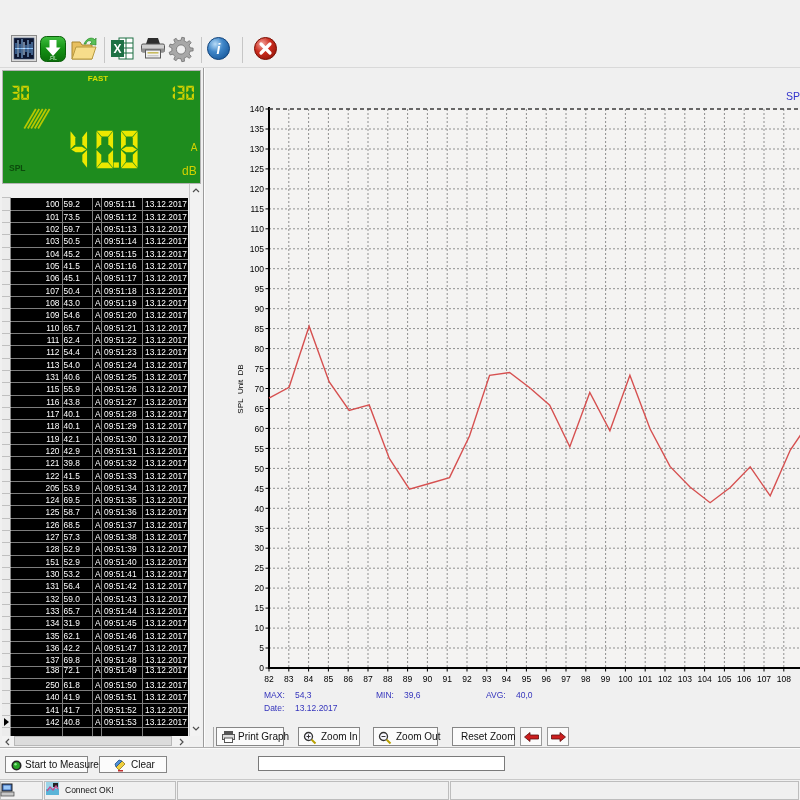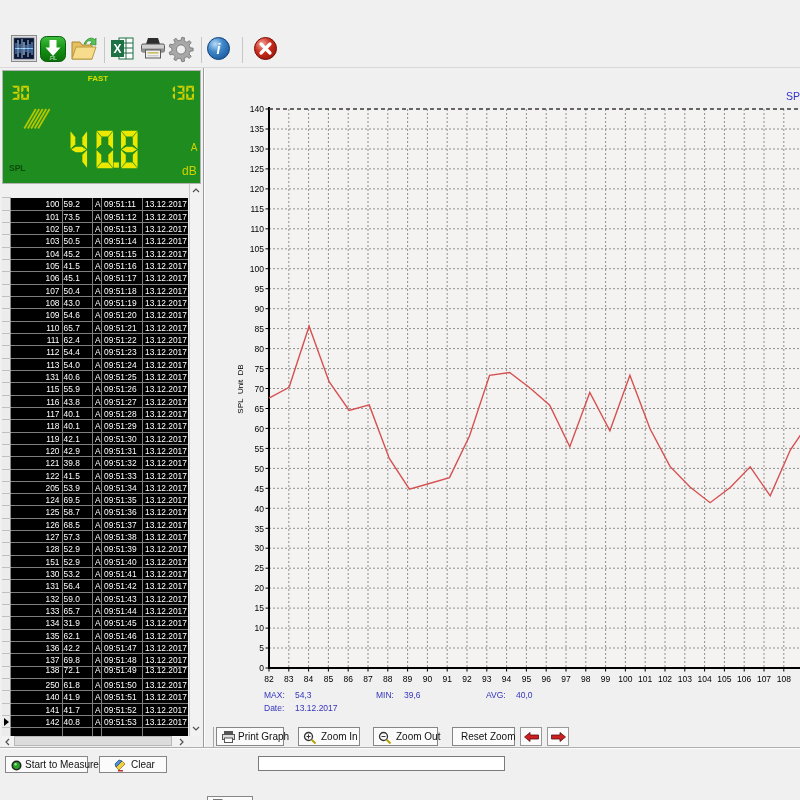--- a/index.html
+++ b/index.html
@@ -939,14 +939,32 @@
   <line x1="2" y1="3" x2="7" y2="3" stroke="#aaa"></line>
         <line x1="2" y1="5" x2="7" y2="5" stroke="#aaa"></line>
         <line x1="2" y1="7" x2="6" y2="7" stroke="#aaa"></line>
   <circle cx="9.3" cy="3.8" r="2.6" fill="#cc2222"></circle>
   <rect x="2" y="9.5" width="9" height="3" fill="#1a1a1a"></rect>
  </svg>
  <span style="position:absolute;left:21px;top:2px">Save</span>
 </div>
 <div class="abs" id="inp"></div>
 
+<div class="abs" id="status">
+ <div class="scell" style="left:0;width:43px"></div>
+ <div class="scell" style="left:44px;width:132px"></div>
+ <div class="scell" style="left:177px;width:272px"></div>
+ <div class="scell" style="left:450px;width:349px"></div>
+ <svg style="left:1px;top:3px" width="13" height="15" viewBox="0 0 13 15">
+  <rect x="1" y="1" width="10" height="7" fill="#3a6ab8" stroke="#222"></rect>
+  <rect x="2.5" y="2.5" width="7" height="4" fill="#9ac8f8"></rect>
+  <rect x="0" y="9" width="13" height="4" fill="#c8c8c8" stroke="#444" stroke-width="0.7"></rect>
+ </svg>
+ <svg style="left:46px;top:2px" width="13" height="13" viewBox="0 0 13 13">
+  <rect width="13" height="13" fill="#9ad4e8"></rect>
+        <rect y="7" width="13" height="6" fill="#5ab4d8"></rect>
+  <rect x="7" y="1" width="5" height="4" fill="#222"></rect>
+        <path d="M1,9 L4,5 L7,8 L10,4 L12,7" stroke="#c05090" stroke-width="1.4" fill="none"></path>
+ </svg>
+ <span style="position:absolute;left:65px;top:5px">Connect OK!</span>
+</div>
 
 </div>
 
 </body></html>

